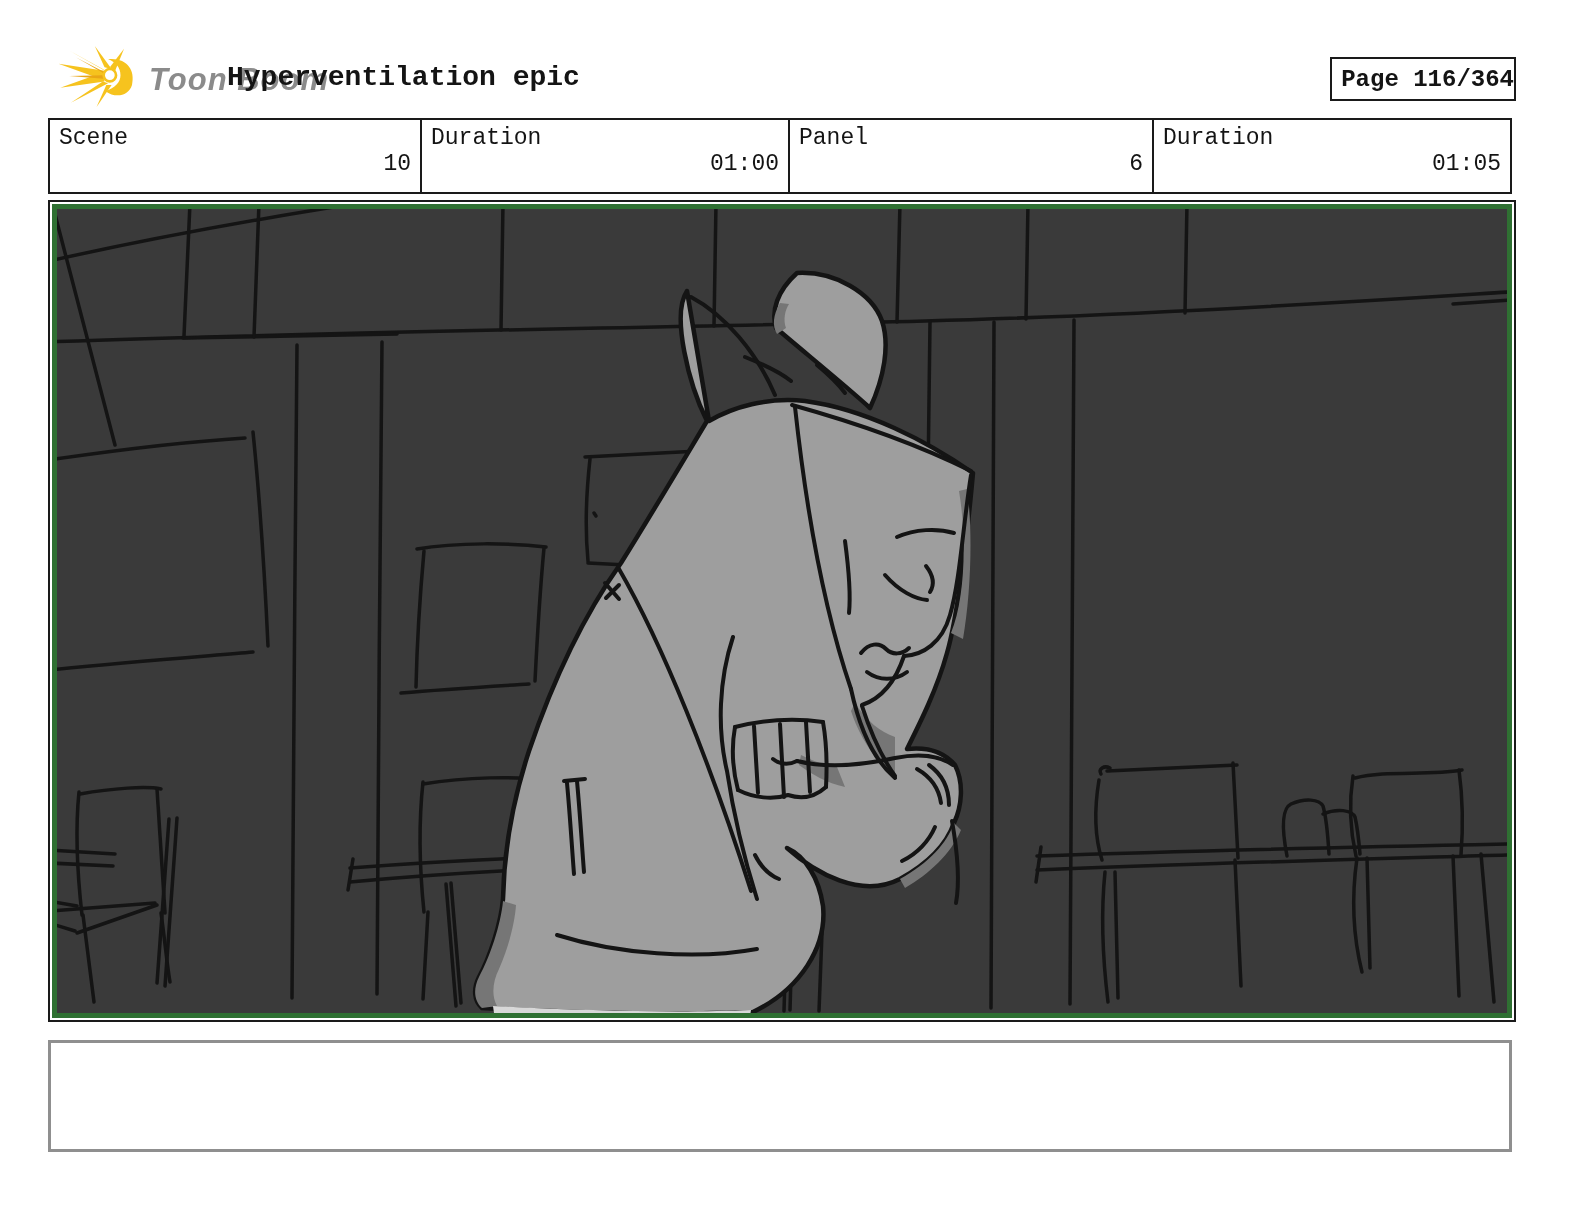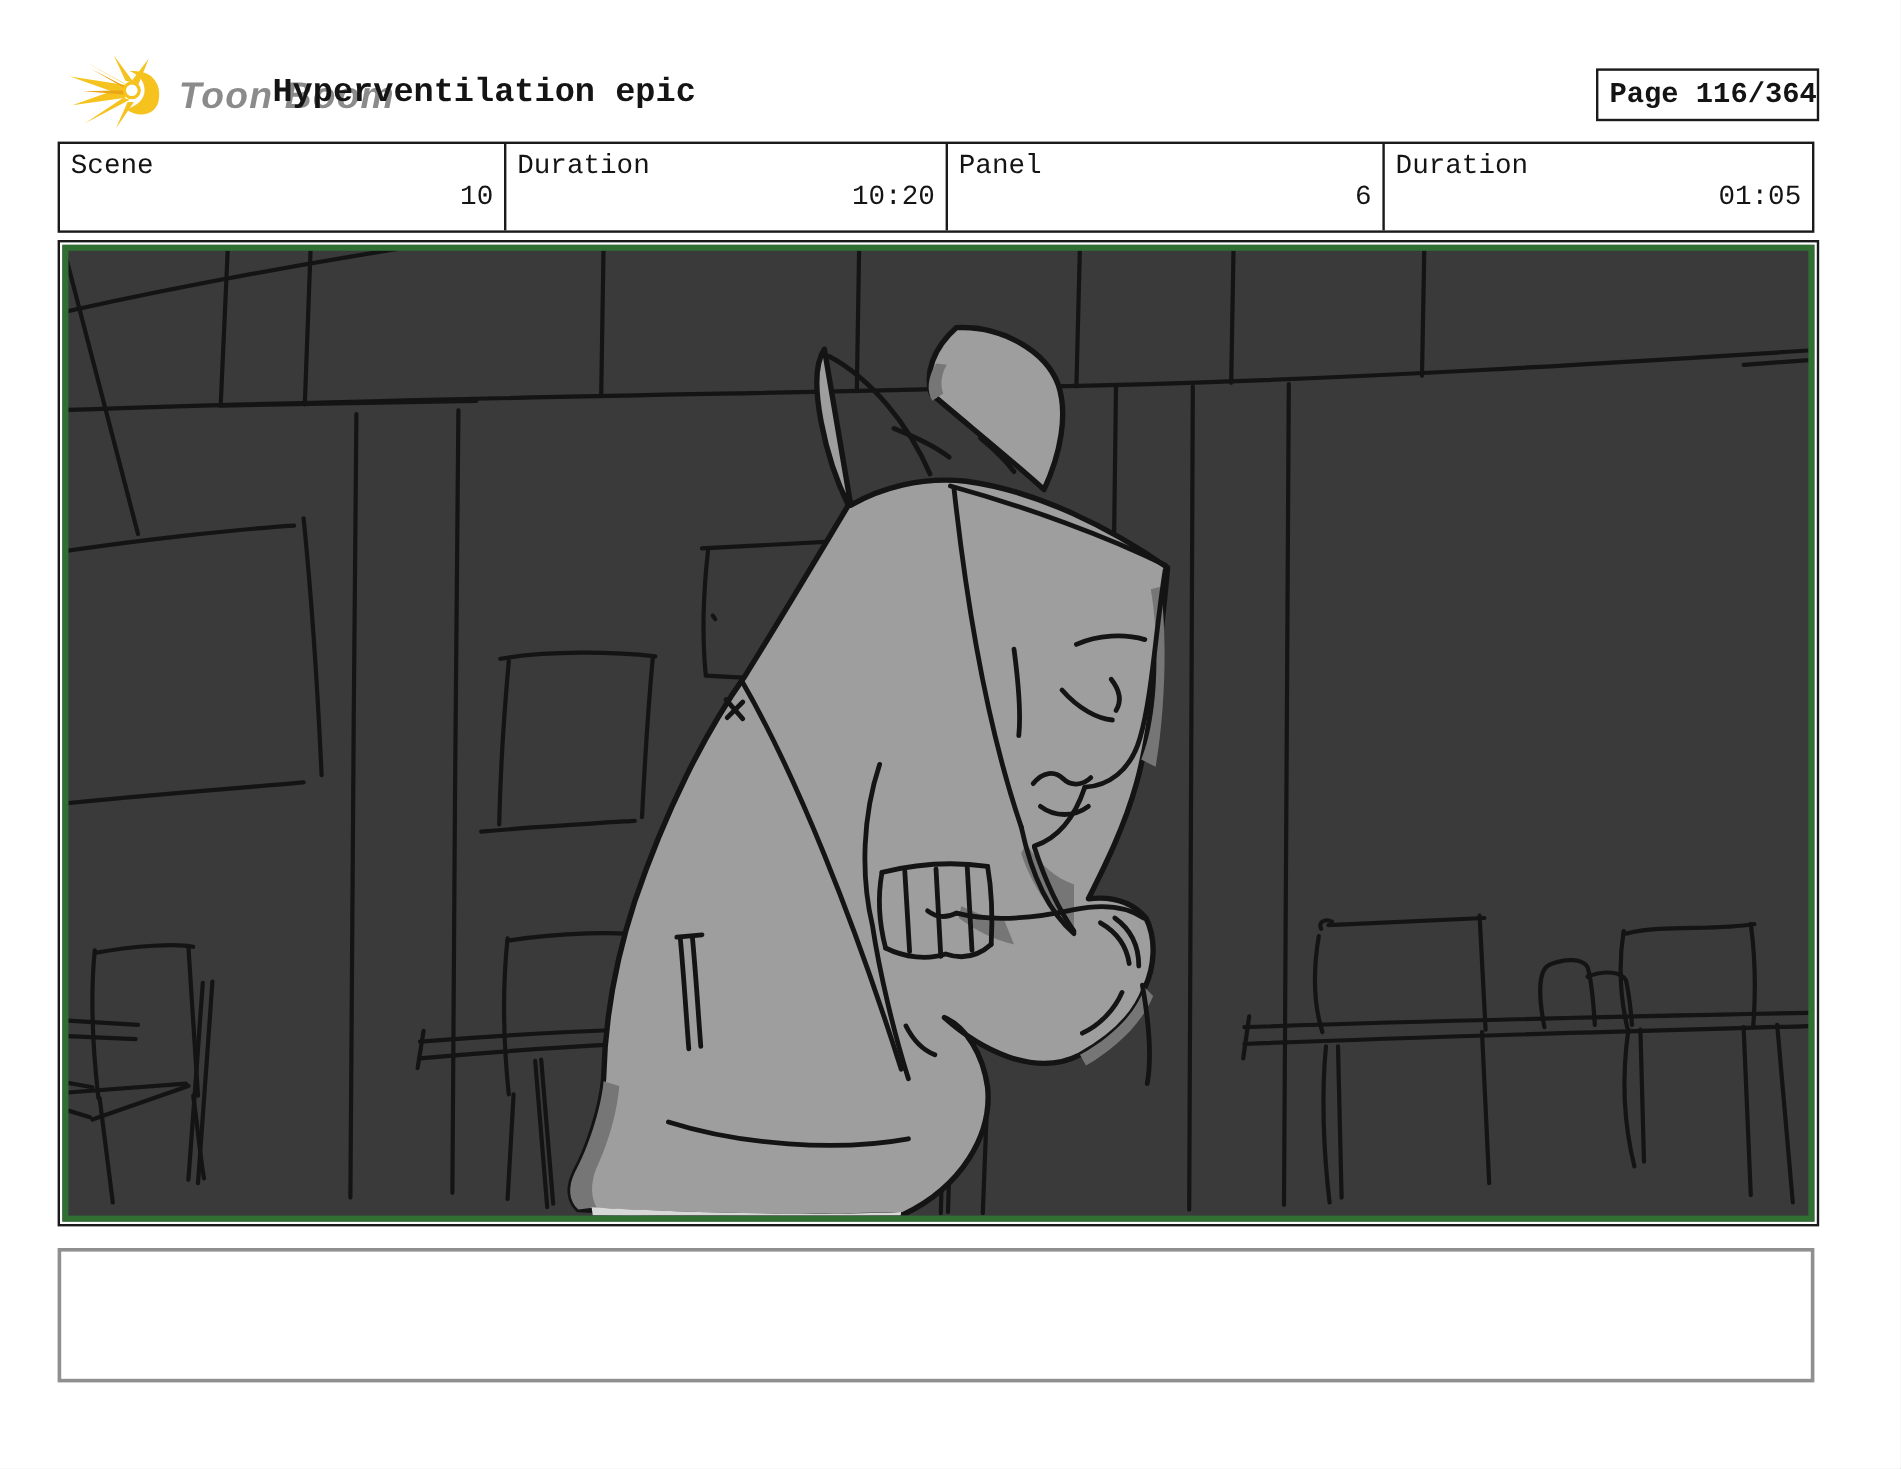--- a/index.html
+++ b/index.html
@@ -74,21 +74,21 @@
   </div>
 </div>
 
 <div class="infotable">
   <div class="cell c0">
     <span class="lbl">Scene</span>
     <span class="val">10</span>
   </div>
   <div class="cell c1">
     <span class="lbl">Duration</span>
-    <span class="val">10:20</span>
+    <span class="val">01:00</span>
   </div>
   <div class="cell c2">
     <span class="lbl">Panel</span>
     <span class="val">6</span>
   </div>
   <div class="cell c3">
     <span class="lbl">Duration</span>
     <span class="val">01:05</span>
   </div>
 </div>

